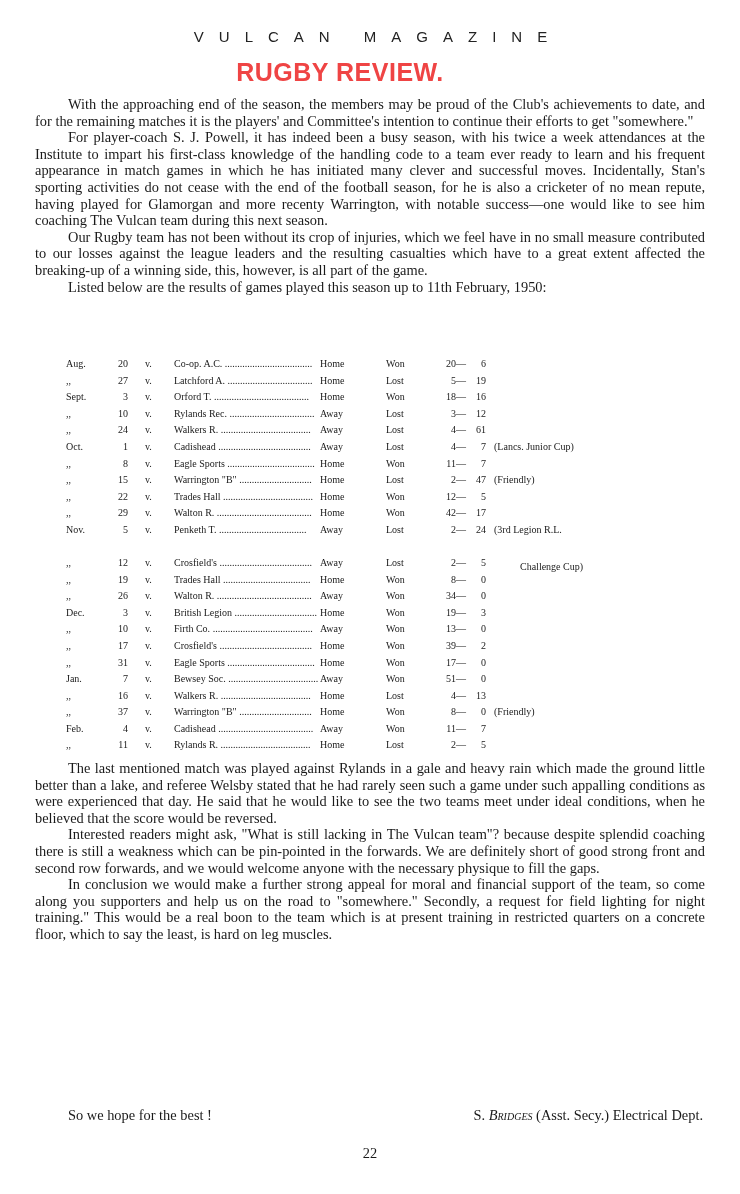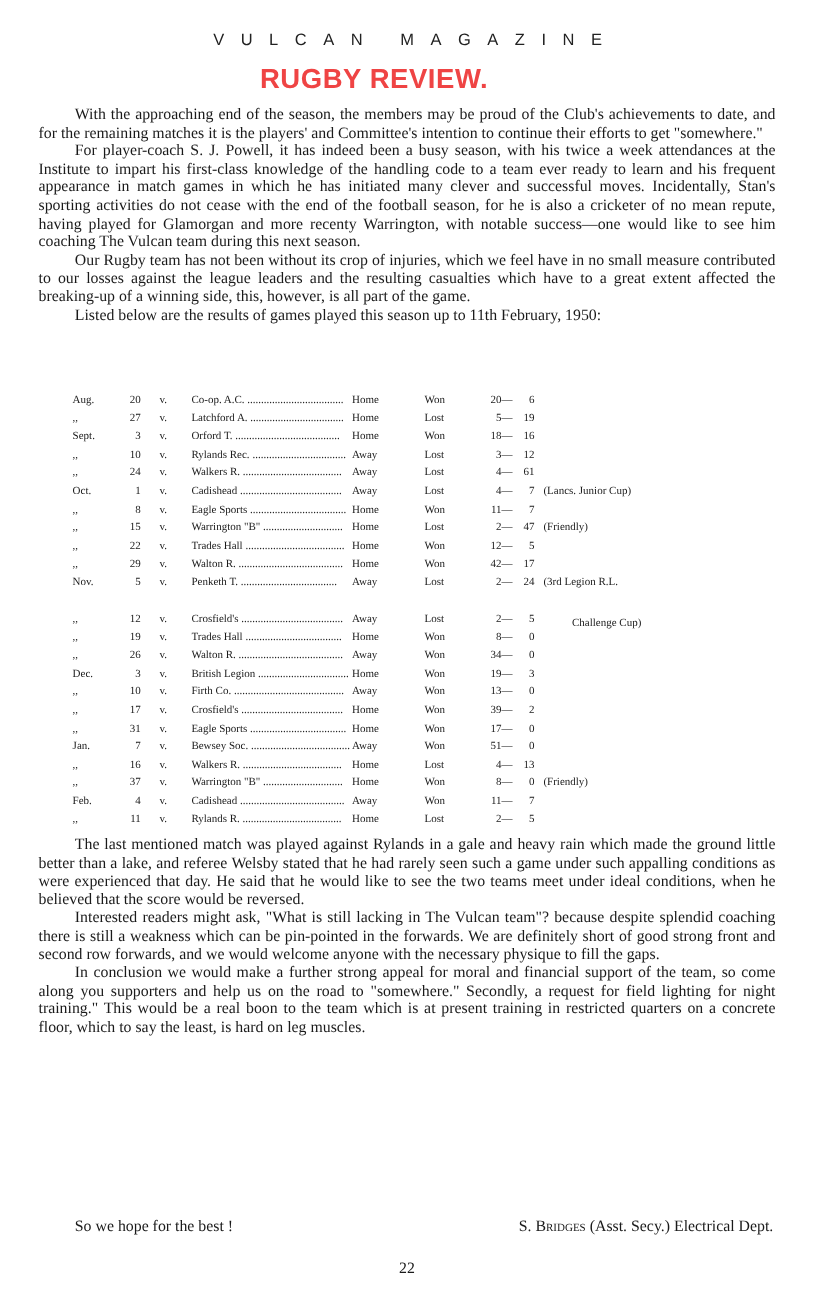--- a/index.html
+++ b/index.html
@@ -42,21 +42,21 @@
   .c-score .a { display:inline-block; width:24px; text-align:right; }
   .c-score .b { display:inline-block; width:20px; text-align:right; }
   .c-note { position:absolute; left:428px; }
   .c-note2 { position:absolute; left:454px; top:16.6px;margin-top:20px; }
   .after { top:760px; }
   .signoff {
     position:absolute; top:1107px; left:35px; width:670px; font-size:14.4px;
   }
   .signoff .left { position:absolute; left:33px; }
   .signoff .right { position:absolute; right:2px; }
-  .sc { font-variant:small-caps; }
+  .sc { font-variant:small-caps;font-style:italic; }
   .pagenum {
     position:absolute; top:1145px; left:0; width:740px; text-align:center; font-size:14.4px;
   }
 </style>
 </head>
 <body>
 
 <div class="page">
   <div class="masthead">VULCAN MAGAZINE</div>
   <div class="title">RUGBY REVIEW.</div>

